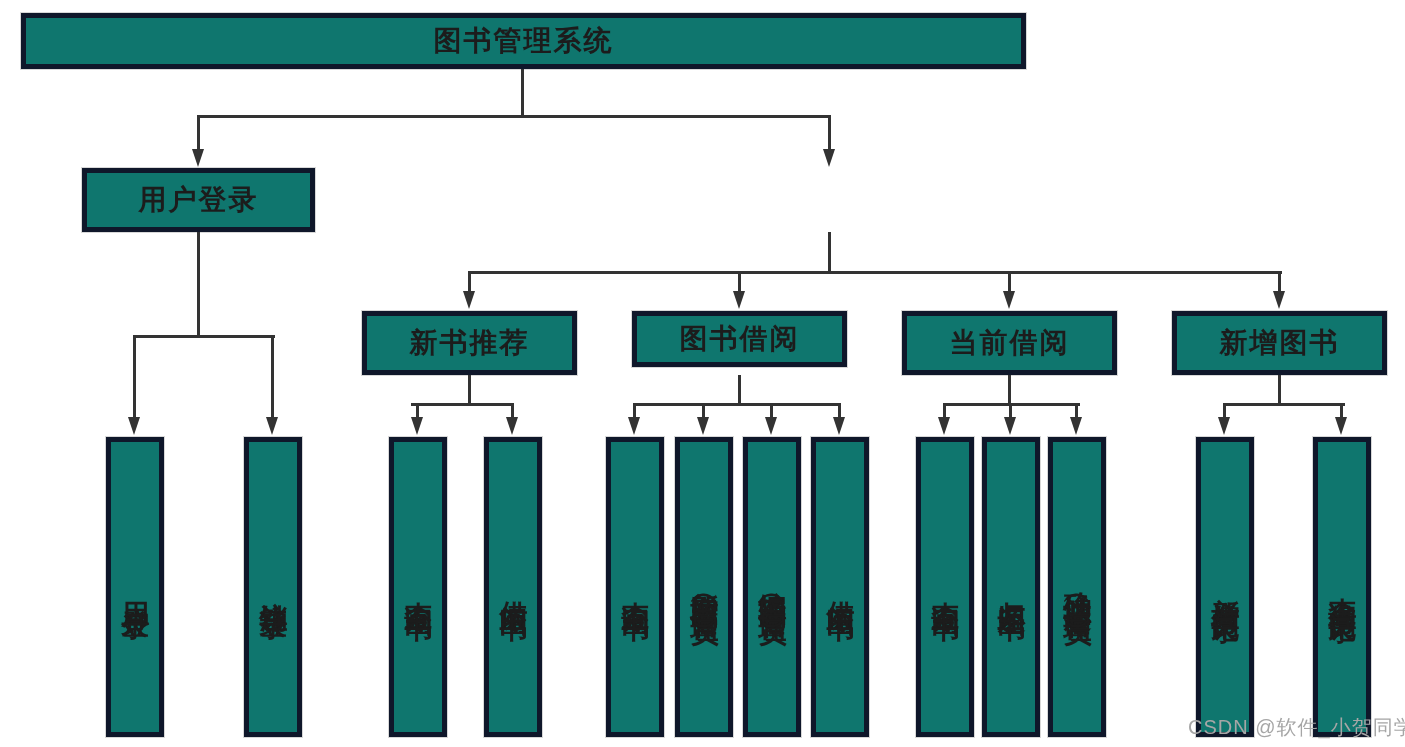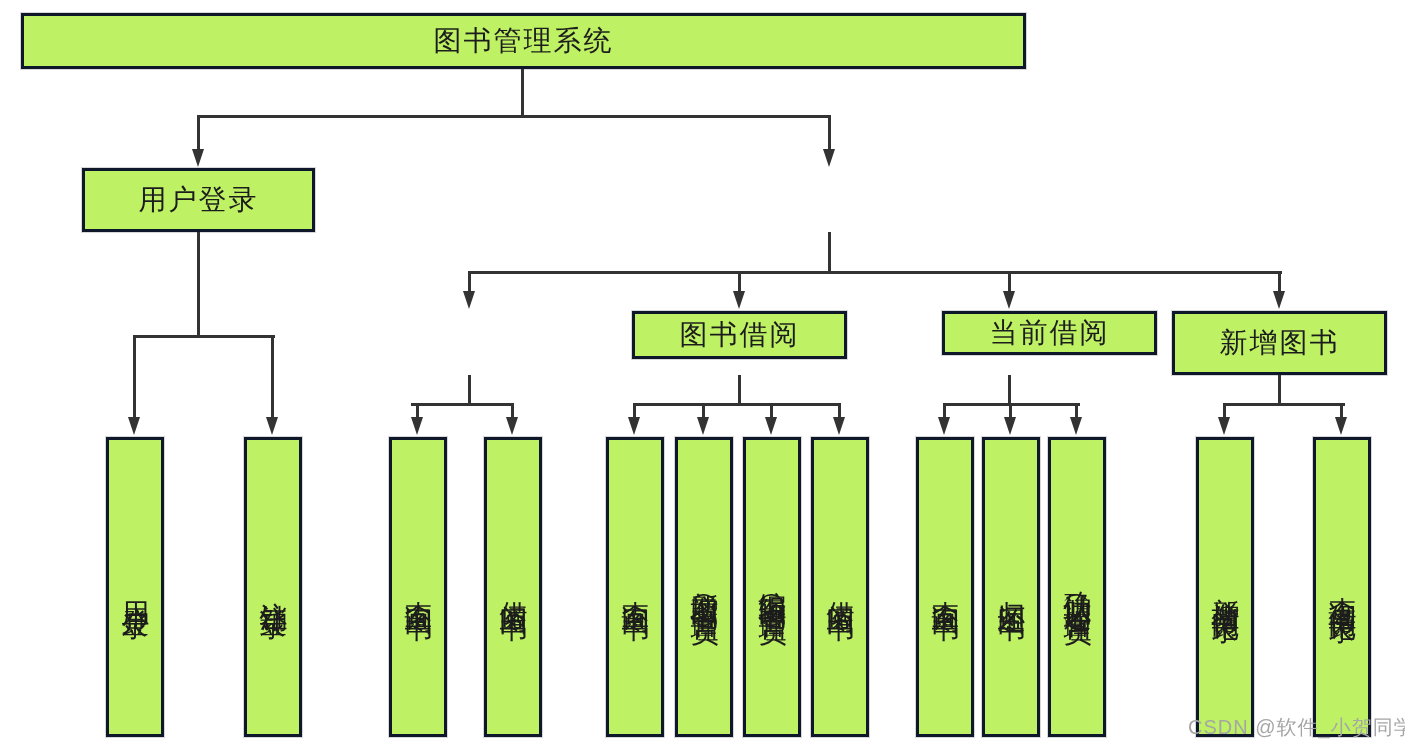--- a/index.html
+++ b/index.html
@@ -1,24 +1,25 @@
 <!DOCTYPE html>
 <html><head>
 <meta charset="utf-8">
 <style>
   html,body{margin:0;padding:0;background:#ffffff;}
   .canvas{
     position:relative;width:1405px;height:747px;background:#ffffff;
     font-family:"Liberation Sans", sans-serif;overflow:hidden;color:#1c1c1c;
   }
   .box{
-    position:absolute;box-sizing:border-box;background:#bef264;
-    border:3px solid #0f172a;display:flex;align-items:center;justify-content:center;
+    position:absolute;box-sizing:border-box;background:#0f766e;
+    border:5px solid #0f172a;display:flex;align-items:center;justify-content:center;
     font-size:28px;letter-spacing:2px;line-height:1;white-space:nowrap;
     box-shadow:0 0 0 1px #d8d8d8;
+    font-weight:bold;
   }
   .vbox{
     writing-mode:vertical-rl;text-orientation:mixed;
     letter-spacing:4px;font-size:28px;white-space:normal;
   }
   .vline,.hline{position:absolute;background:#333333;}
   .vline{width:3px;}
   .hline{height:3px;}
   .arrow{position:absolute;width:13px;}
   .arrow-shaft{position:absolute;left:5px;top:0;width:3px;height:calc(100% - 16px);background:#333333;}
@@ -79,22 +80,23 @@
     <div class="arrow" style="left:1003px;top:271px;height:38px;">
       <span class="arrow-shaft"></span>
       <span class="arrow-head"></span>
     </div>
     <div class="arrow" style="left:1273px;top:271px;height:38px;">
       <span class="arrow-shaft"></span>
       <span class="arrow-head"></span>
     </div>
   </div>
 
-  <div class="box" style="left:632px;top:311px;width:215px;height:48px;">图书借阅</div>
-  <div class="box" style="left:902px;top:311px;width:215px;height:44px;margin-left:40px;">当前借阅</div>
+  <div class="box" style="left:362px;top:311px;width:215px;height:64px;">新书推荐</div>
+  <div class="box" style="left:632px;top:311px;width:215px;height:56px;">图书借阅</div>
+  <div class="box" style="left:902px;top:311px;width:215px;height:64px;">当前借阅</div>
   <div class="box" style="left:1172px;top:311px;width:215px;height:64px;">新增图书</div>
 
   <div>
     <div class="vline" style="left:468px;top:375px;height:30px;"></div>
     <div class="hline" style="left:411px;top:403px;width:103px;"></div>
     <div class="arrow" style="left:411px;top:403px;height:32px;">
       <span class="arrow-shaft"></span>
       <span class="arrow-head"></span>
     </div>
     <div class="arrow" style="left:506px;top:403px;height:32px;">

